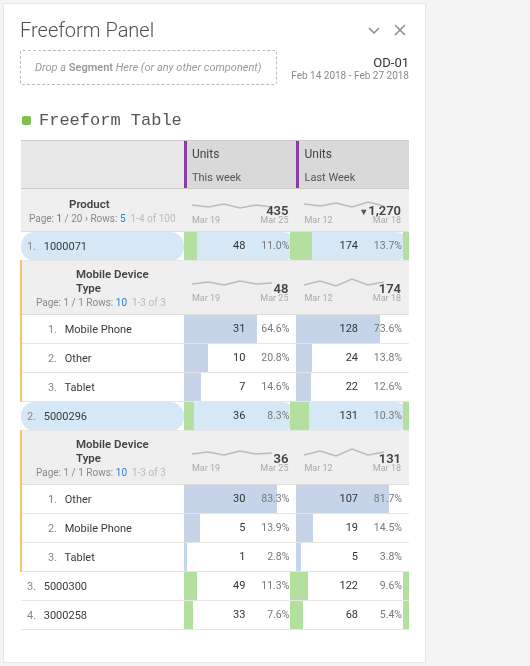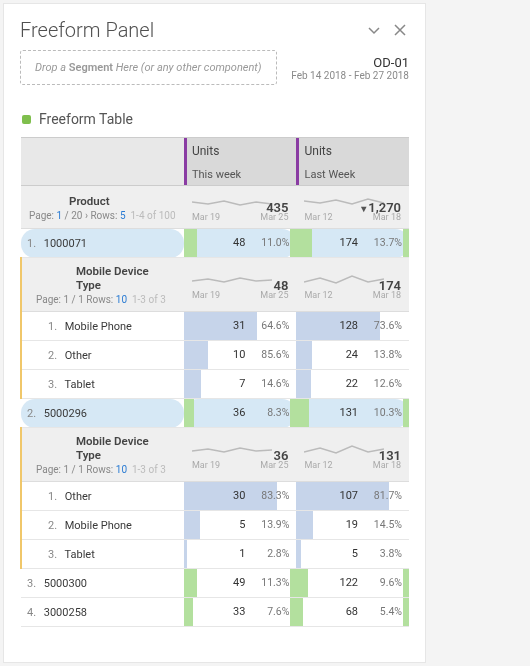--- a/index.html
+++ b/index.html
@@ -10,21 +10,21 @@
   .panel-icn { width: 18px; height: 18px; display: inline-flex; align-items: center; justify-content: center; color: #888; cursor: pointer; margin-left: 8px; }
   .toprow { display: flex; padding: 0 16px 10px 16px; align-items: stretch; }
   .dropzone { flex: 1; border: 1px dashed #bbb; border-radius: 3px; padding: 10px 14px; color: #999; font-style: italic; font-size: 11px; }
   .dropzone b { font-style: normal; font-weight: 600; }
   .daterange { text-align: right; padding-left: 14px; display: flex; flex-direction: column; justify-content: center; }
   .daterange .d1 { font-size: 13px; color: #333; }
   .daterange .d2 { font-size: 10px; color: #8a8a8a; }
   .body { padding: 4px 16px 16px 16px; flex: 1; overflow: hidden; }
   .ft-head { display: flex; align-items: center; gap: 8px; margin: 12px 0 10px 2px; }
   .dot { width: 9px; height: 9px; background: #7fbf4d; border-radius: 2px; display: inline-block; }
-  .ft-title { font-size: 14px; color: #555; }
+  .ft-title { font-size: 17px; color: #555; font-family: Liberation Mono, monospace; }
 
   .table { width: 100%; border-collapse: collapse; font-size: 11px; }
   .colhdr-row td { background: #d9d9d9; border-top: 1px solid #ccc; border-bottom: 1px solid #ccc; height: 46px; vertical-align: top; padding: 6px 8px 4px 8px; position: relative; }
   .colhdr-row td.first { background: #e8e8e8; }
   .colhdr-row .tick { position: absolute; left: 0; top: 0; bottom: 0; width: 3px; background: #8a3ca3; }
   .colhdr-row .ctitle { font-size: 12px; color: #444; display: block; margin-bottom: 10px; }
   .colhdr-row .csub { font-size: 11px; color: #555; }
 
   .dimhdr td { background: #efefef; border-bottom: 1px solid #ddd; padding: 6px 8px; vertical-align: middle; height: 42px; }
   .dimhdr .dname { font-weight: 600; color: #444; font-size: 11.5px; display: block; padding-left: 40px; }
@@ -199,21 +199,21 @@
               </span>
   </td>
       </tr>
       <tr class="datarow">
         <td class="rowlabel nest-left indent2"><span class="rn">2.</span> <span class="rt">Other</span></td>
         <td class="valcell">
     <span class="bar blue" style="width:21%"></span>
     
     <span class="txt">
                 <span class="num">10</span>
-                <span class="pct">85.6%</span>
+                <span class="pct">20.8%</span>
               </span>
   </td>
         <td class="valcell">
     <span class="bar blue" style="width:14%"></span>
     
     <span class="txt">
                 <span class="num">24</span>
                 <span class="pct">13.8%</span>
               </span>
   </td>

